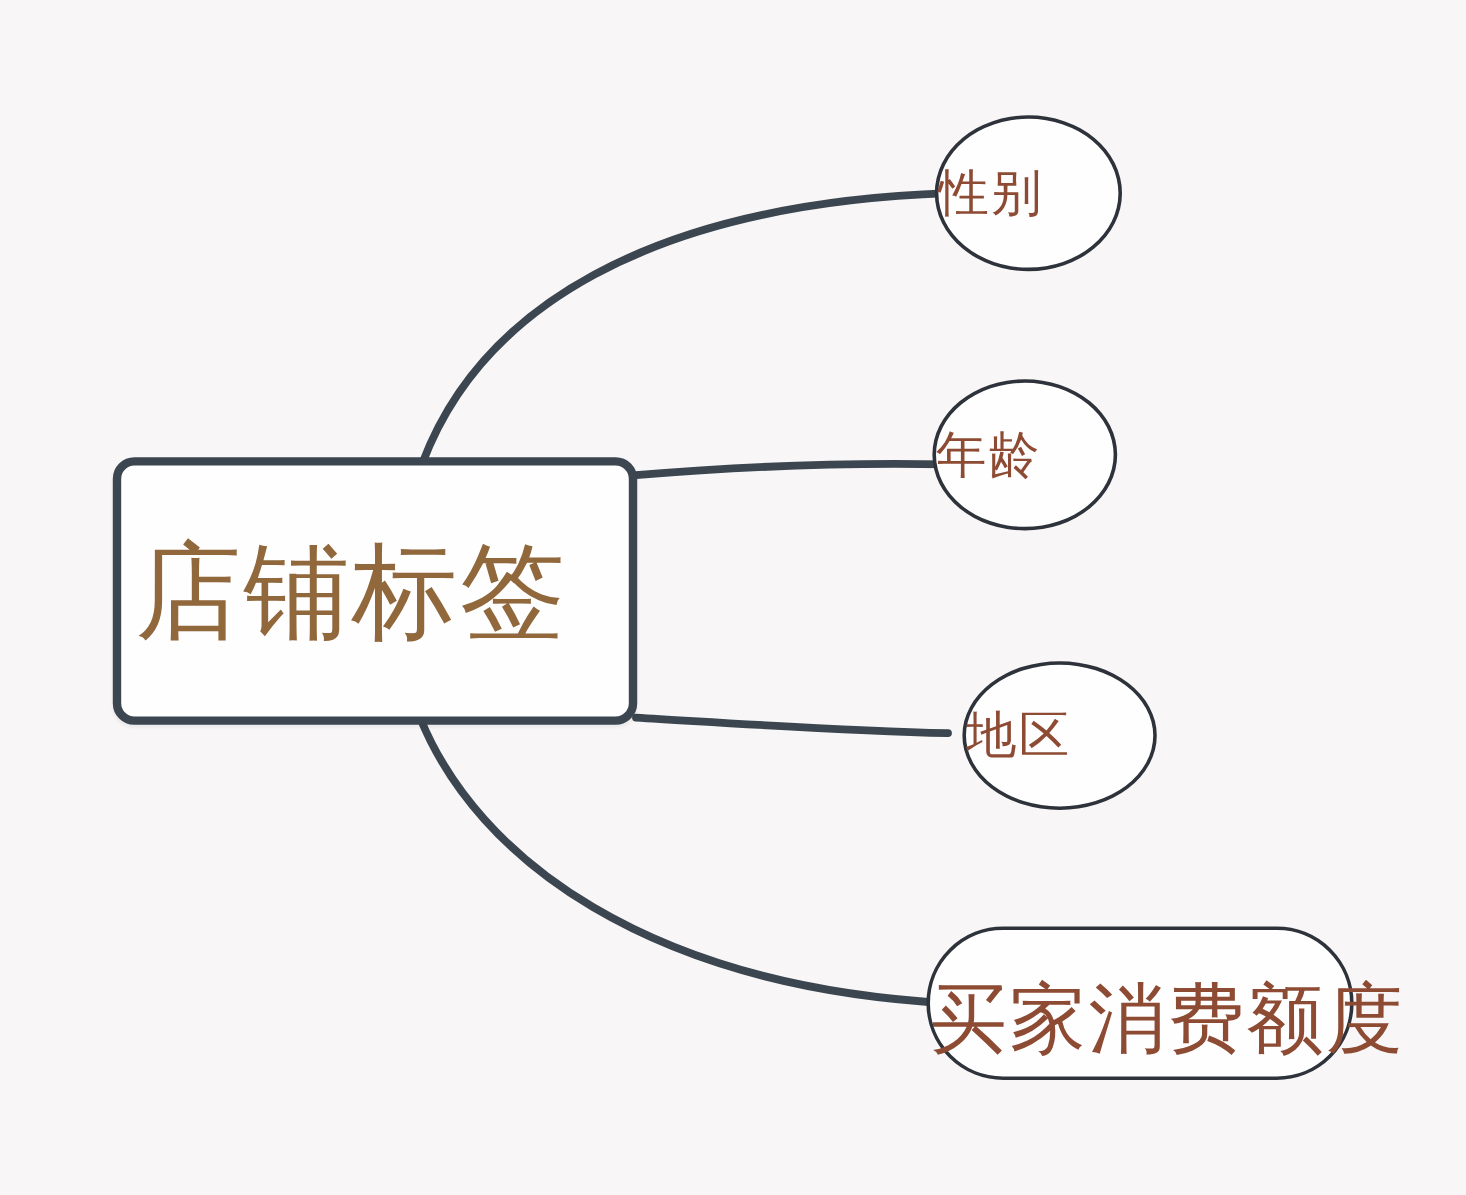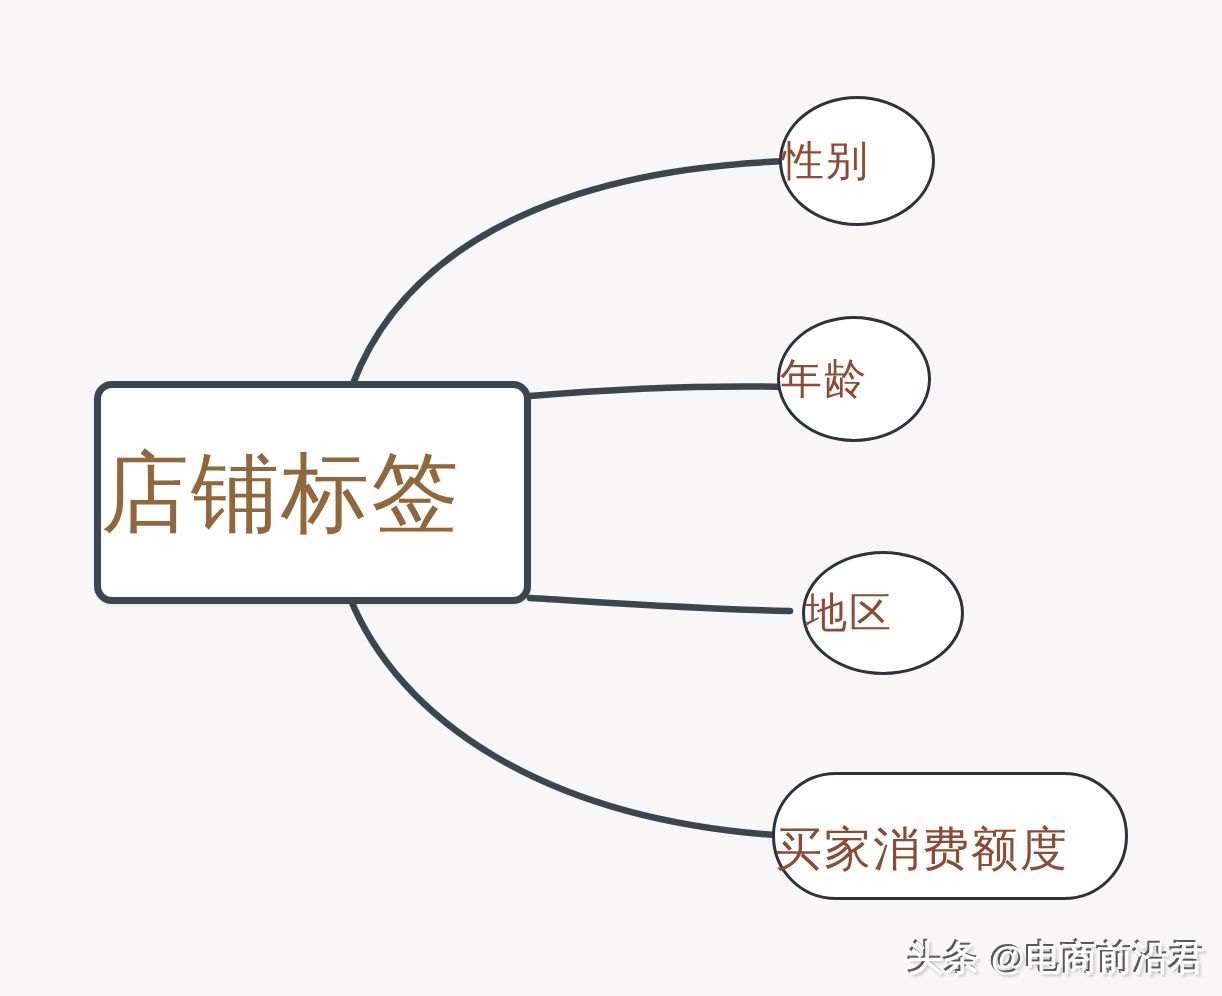--- a/index.html
+++ b/index.html
@@ -49,20 +49,21 @@
     border: 7px solid var(--root-border);
     border-radius: 18px;
     box-shadow: 0 2px 3px rgba(0,0,0,0.05);
   }
   .root-node .label {
     color: var(--root-text);
     font-size: 88px;
     letter-spacing: 2px;
     line-height: 1;
     white-space: nowrap;
+    margin-left: 12px;
   }
   .child-node {
     border: 3px solid var(--child-border);
   }
   .child-node .label {
     color: var(--child-text);
     font-size: 42px;
     letter-spacing: 2px;
     line-height: 1;
     white-space: nowrap;
@@ -81,21 +82,21 @@
     left: 802px; top: 551px;
     width: 162px; height: 124px;
     border-radius: 50%;
   }
   .node-spending {
     left: 772px; top: 772px;
     width: 356px; height: 128px;
     border-radius: 64px;
   }
   .node-spending .label {
-    font-size: 47px;
+    font-size: 64px;
     margin-top: 25px;
   }
   .watermark {
     position: absolute;
     right: 16px; bottom: 14px;
     font-size: 35px;
     font-weight: 700;
     letter-spacing: 1px;
     color: var(--watermark-color);
     text-shadow: -2px -2px 0 rgba(72,72,72,0.9), 2px 2px 3px rgba(0,0,0,0.18);
@@ -127,17 +128,14 @@
   </div>
 
   <div class="node child-node node-region">
     <span class="label">地区</span>
   </div>
 
   <div class="node child-node node-spending">
     <span class="label">买家消费额度</span>
   </div>
 
-  <div class="watermark">
-    <span>头条 @电商前沿君</span>
-  </div>
 
 </div>
 
 </body></html>

